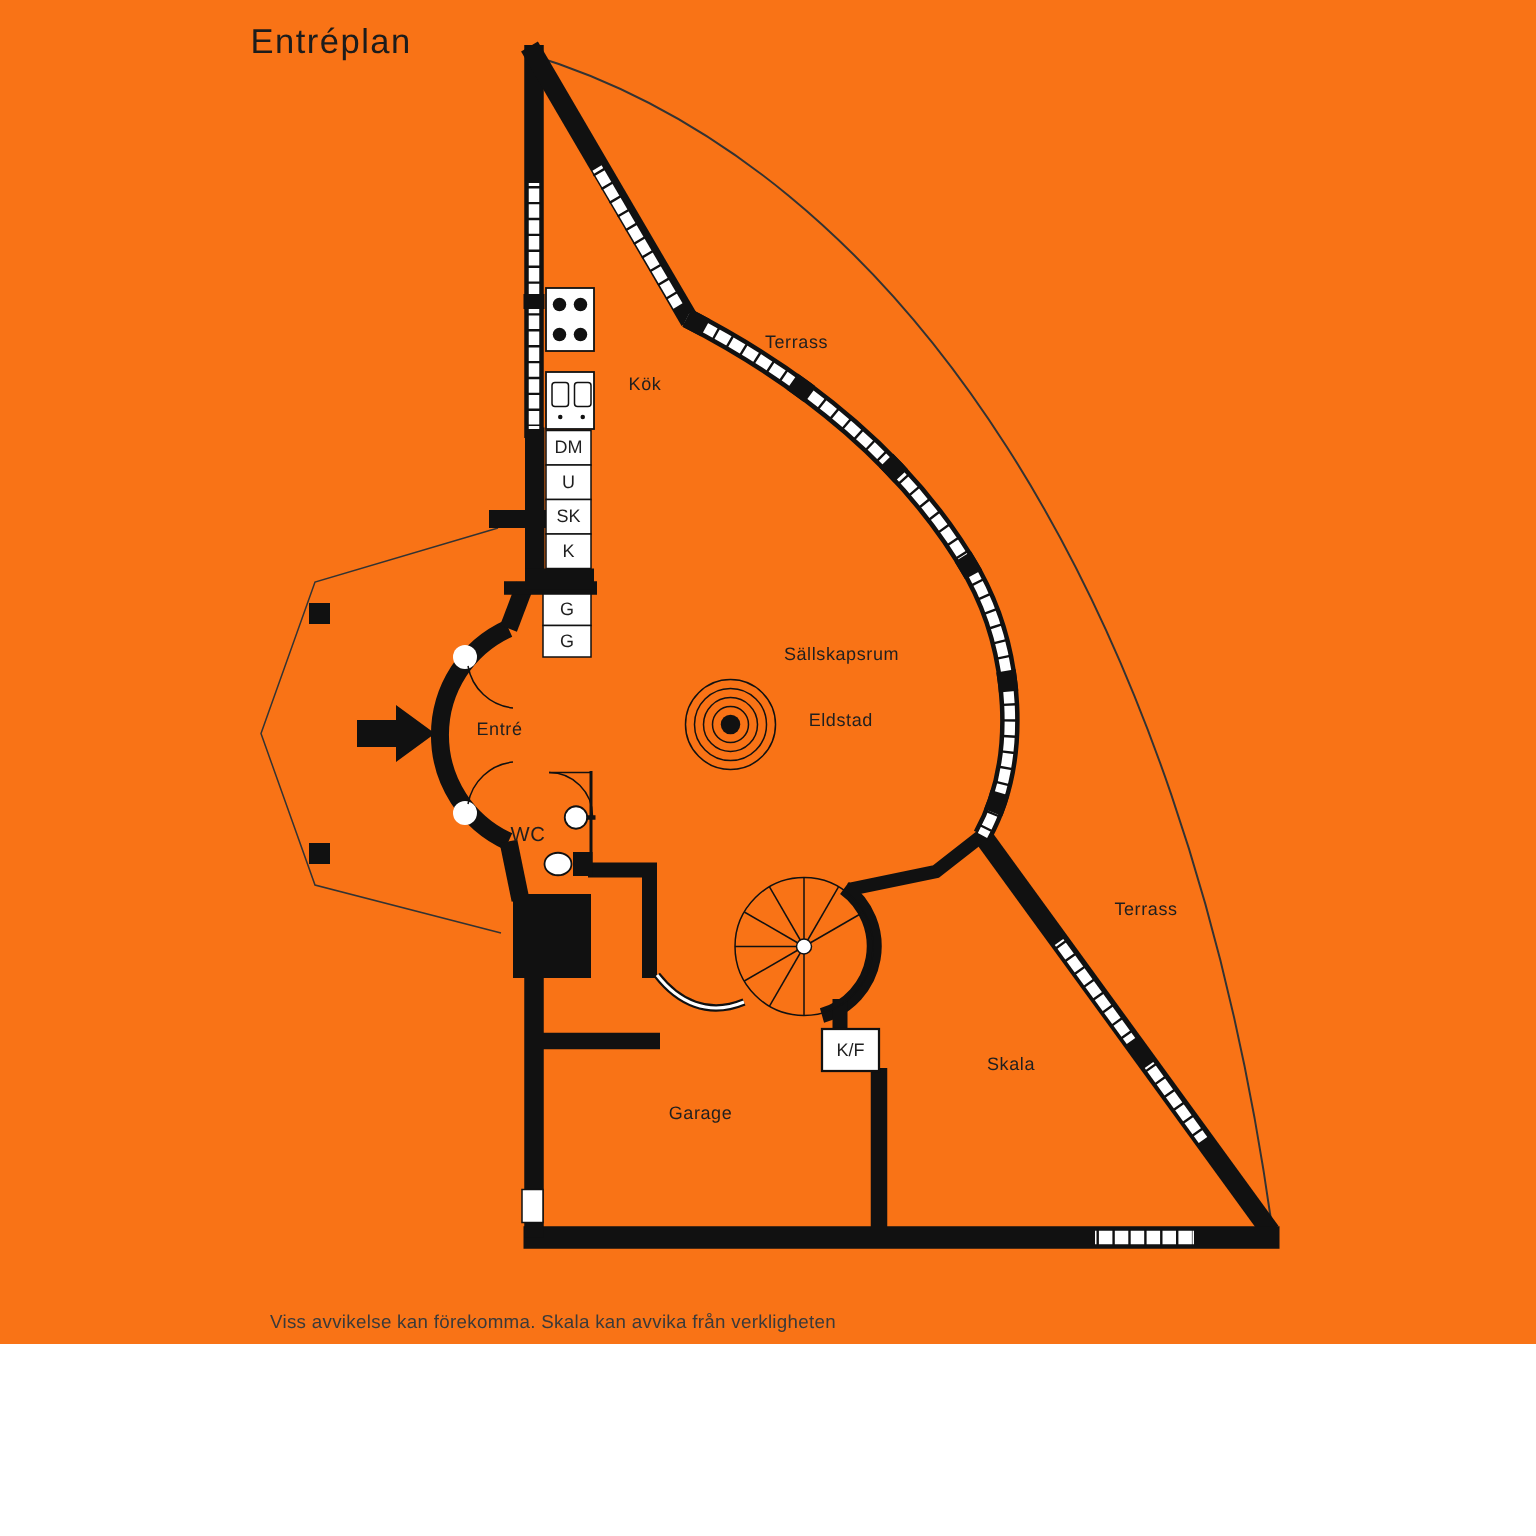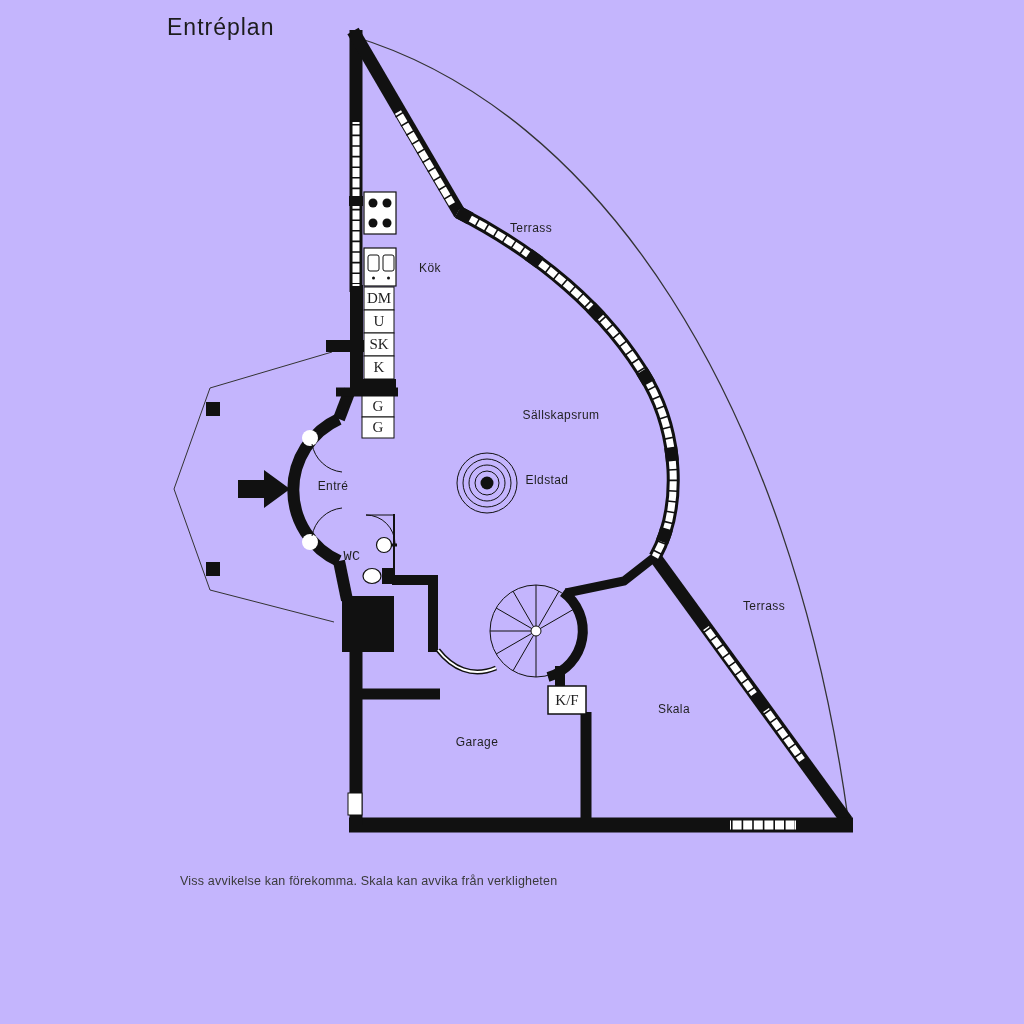--- a/index.html
+++ b/index.html
@@ -1,33 +1,33 @@
 <!DOCTYPE html>
 <html><head>
 <meta charset="utf-8">
 <style>
   html,body{margin:0;padding:0;background:#fff;}
   .canvas{
-    position:relative;width:1024px;height:1024px;background:#c4b5fd;overflow:hidden;
+    position:relative;width:1024px;height:896px;background:#f97316;overflow:hidden;
     font-family:"Liberation Sans", sans-serif;color:#222;
   }
   .plan-svg{position:absolute;left:0;top:0;}
   .page-title{
     position:absolute;left:167px;top:14px;font-size:23px;letter-spacing:1px;color:#1c1c1c;
   }
   .footer-note{
     position:absolute;left:180px;top:874px;font-size:12.5px;letter-spacing:.2px;color:#3a3a3a;
   }
   .lbl{
     position:absolute;transform:translate(-50%,-50%);font-size:12px;letter-spacing:.4px;
     color:#1f1f1f;white-space:nowrap;
   }
-  .lbl.mid{font-size:13.5px;font-family:Liberation Mono, monospace;}
-  .lbl.sm{font-size:12px;}
-  .lbl.tiny{font-size:15px;letter-spacing:0;font-family:Liberation Serif, serif;}
+  .lbl.mid{font-size:13.5px;}
+  .lbl.sm{font-size:12px;padding-left:27px;}
+  .lbl.tiny{font-size:12px;letter-spacing:0;}
 </style>
 </head>
 <body>
 
 <div class="canvas">
 
   <svg class="plan-svg" width="1024" height="1024" viewBox="0 0 1024 1024">
 
     <path d="M352 36 C600 110 790 400 848 818" fill="none" stroke="#333" stroke-width="1.3"></path>
 
@@ -149,28 +149,28 @@
       <rect x="362" y="396" width="32" height="21"></rect>
       <rect x="362" y="417" width="32" height="21"></rect>
       <rect x="548" y="686" width="38" height="28" stroke-width="1.5"></rect>
       <rect x="348" y="793" width="14" height="22"></rect>
     </g>
   </svg>
 
   <div class="page-title">Entréplan</div>
 
   <div class="lbl" style="left:531px;top:228px">Terrass</div>
-  <div class="lbl" style="left:430px;top:268px">Kök</div>
-  <div class="lbl" style="left:561px;top:415px">Sällskapsrum</div>
+  <div class="lbl" style="left:430px;top:256px">Kök</div>
+  <div class="lbl" style="left:561px;top:436px">Sällskapsrum</div>
   <div class="lbl sm" style="left:547px;top:480px">Eldstad</div>
   <div class="lbl" style="left:333px;top:486px">Entré</div>
   <div class="lbl mid" style="left:352px;top:556px">WC</div>
   <div class="lbl" style="left:764px;top:606px">Terrass</div>
   <div class="lbl" style="left:674px;top:709px">Skala</div>
-  <div class="lbl" style="left:477px;top:742px">Garage</div>
+  <div class="lbl" style="left:467px;top:742px">Garage</div>
   <div class="lbl tiny" style="left:567px;top:700px">K/F</div>
   <div class="lbl tiny" style="left:379px;top:298px">DM</div>
   <div class="lbl tiny" style="left:379px;top:321px">U</div>
   <div class="lbl tiny" style="left:379px;top:344px">SK</div>
   <div class="lbl tiny" style="left:379px;top:367px">K</div>
   <div class="lbl tiny" style="left:378px;top:406px">G</div>
   <div class="lbl tiny" style="left:378px;top:427px">G</div>
 
   <div class="footer-note">Viss avvikelse kan förekomma. Skala kan avvika från verkligheten</div>
 </div>

